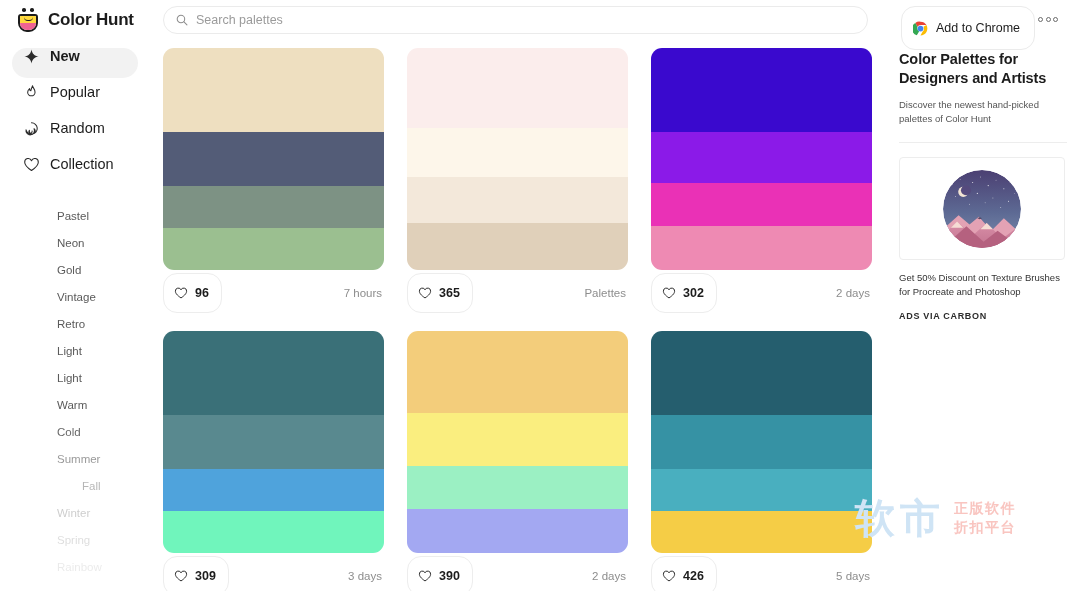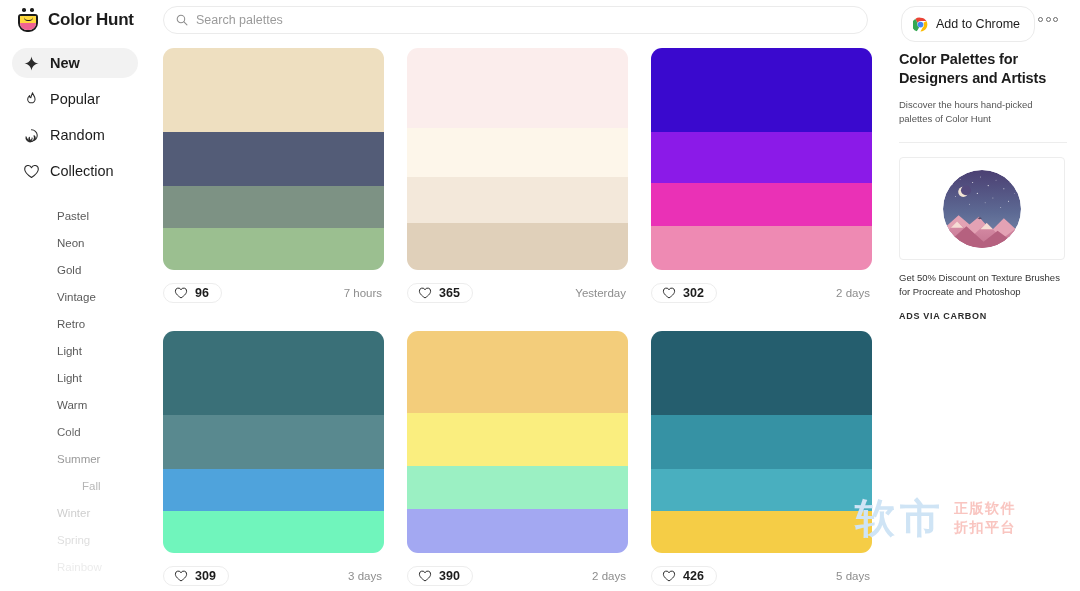--- a/index.html
+++ b/index.html
@@ -42,36 +42,36 @@
     display: flex; align-items: center; padding-left: 12px; gap: 8px;
   }
   .search-icon { width: 12px; height: 12px; flex: 0 0 auto; }
   .search-input {
     border: 0; outline: 0; background: transparent; font-size: 12.5px;
     font-family: "Liberation Sans", sans-serif; color: #8a8a8a; width: 600px;
   }
   .search-input::placeholder { color: #9b9b9b; }
 
   .chrome-btn {
-    position: absolute; left: 901px; top: 6px; height: 36px; padding: 0 14px 0 11px;
+    position: absolute; left: 901px; top: 6px; height: 44px; padding: 0 14px 0 11px;
     border: 1px solid #ebebeb; border-radius: 14px; background: #fff;
     display: flex; align-items: center; gap: 8px; cursor: pointer;
   }
   .chrome-label { font-size: 12.5px; color: #1c1c1c; }
 
   .dots-btn {
     position: absolute; left: 1038px; top: 12px; width: 26px; height: 14px;
     display: flex; align-items: center; gap: 2.5px; cursor: pointer;
   }
   .dots-btn i { display: block; width: 5px; height: 5px; border: 1.1px solid #6b6b6b; border-radius: 50%; }
 
   
   .sidebar { position: absolute; left: 0; top: 48px; width: 150px; }
   .nav-item {
-    display: flex; align-items: center; gap: 10px;
+    display: flex; gap: 10px;
     height: 30px; margin: 0 12px 6px 12px; padding-left: 11px;
     border-radius: 15px; cursor: pointer;
   }
   .nav-item.active { background: #f2f2f2; }
   .nav-label { font-size: 14.5px; color: #1c1c1c; }
   .nav-item.active .nav-label { font-weight: bold; }
   .nav-icon { width: 17px; height: 17px; flex: 0 0 auto; display: block; }
 
   .tag-list { margin-top: 16px; margin-left: 34px; }
   .tag-item {
@@ -89,21 +89,21 @@
   .swatches {
     width: 221px; height: 222px; border-radius: 11px; overflow: hidden;
     display: flex; flex-direction: column; cursor: pointer;
   }
   .swatch { width: 100%; }
   .card-foot {
     height: 30px; margin-top: 8px;
     display: flex; align-items: center; justify-content: space-between;
   }
   .like-btn {
-    height: 20px; min-width: 54px; padding: 0 12px 0 10px;
+    height: 40px; min-width: 54px; padding: 0 12px 0 10px;
     border: 1px solid #ededed; border-radius: 14px; background: #fff;
     display: flex; align-items: center; gap: 7px; cursor: pointer;
   }
   .like-count { font-size: 12.5px; font-weight: bold; color: #1c1c1c; }
   .heart-icon { width: 14px; height: 14px; display: block; }
   .card-time { font-size: 11.5px; color: #8d8d8d; padding-right: 2px; }
 
   
   .rightpanel { position: absolute; left: 899px; top: 50px; width: 168px; }
   .rp-title { font-size: 14.5px; font-weight: bold; line-height: 1.33; color: #1c1c1c; letter-spacing: -0.1px; }
@@ -245,21 +245,21 @@
           <div class="swatch" style="background: rgb(243, 232, 218); height: 21%;"></div>
           <div class="swatch" style="background: rgb(224, 208, 186); height: 21%;"></div>
         </div>
         <div class="card-foot">
           <div class="like-btn">
             <svg class="heart-icon" viewBox="0 0 24 24">
               <path d="M12 20.5 C4.8 15.6 2.4 12 2.4 8.8 A5 5 0 0 1 12 6.6 A5 5 0 0 1 21.6 8.8 C21.6 12 19.2 15.6 12 20.5 Z" fill="none" stroke="#2b2b2b" stroke-width="1.7" stroke-linejoin="round"></path>
             </svg>
             <span class="like-count">365</span>
           </div>
-          <span class="card-time">Yesterday</span>
+          <span class="card-time">Palettes</span>
         </div>
       </div>
       <div class="card">
         <div class="swatches">
           <div class="swatch" style="background: rgb(58, 9, 206); height: 38%;"></div>
           <div class="swatch" style="background: rgb(139, 26, 232); height: 23%;"></div>
           <div class="swatch" style="background: rgb(234, 49, 182); height: 19%;"></div>
           <div class="swatch" style="background: rgb(238, 138, 179); height: 20%;"></div>
         </div>
         <div class="card-foot">
@@ -320,21 +320,21 @@
             </svg>
             <span class="like-count">426</span>
           </div>
           <span class="card-time">5 days</span>
         </div>
       </div>
     </div>
 
   <div class="rightpanel">
     <div class="rp-title">Color Palettes for Designers and Artists</div>
-    <div class="rp-sub">Discover the hours hand-picked palettes of Color Hunt</div>
+    <div class="rp-sub">Discover the newest hand-picked palettes of Color Hunt</div>
     <div class="rp-divider"></div>
 
     <div class="ad-box">
       <svg class="ad-thumb" viewBox="0 0 100 100">
         <defs>
           <clipPath id="circ">
               <circle cx="50" cy="50" r="50"></circle>
             </clipPath>
           <linearGradient id="sky" x1="0" y1="0" x2="0" y2="1">
             <stop offset="0%" stop-color="#4b3f72"></stop>

